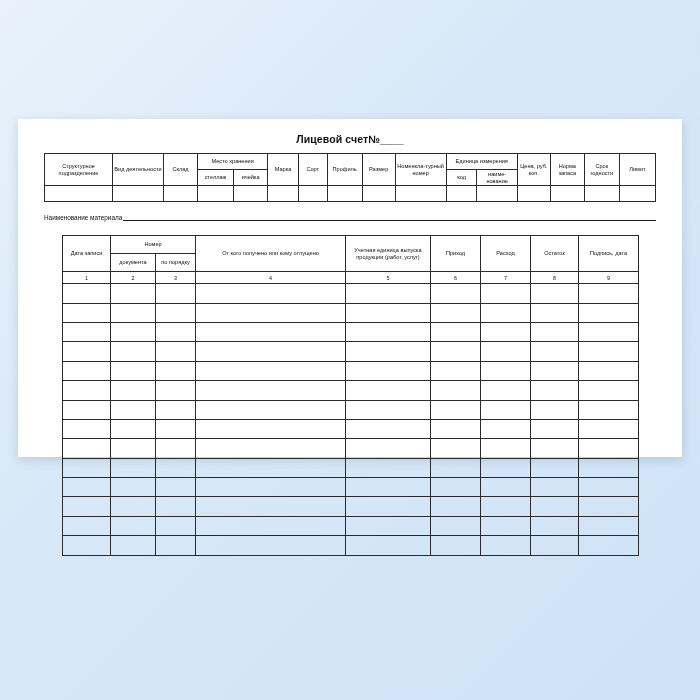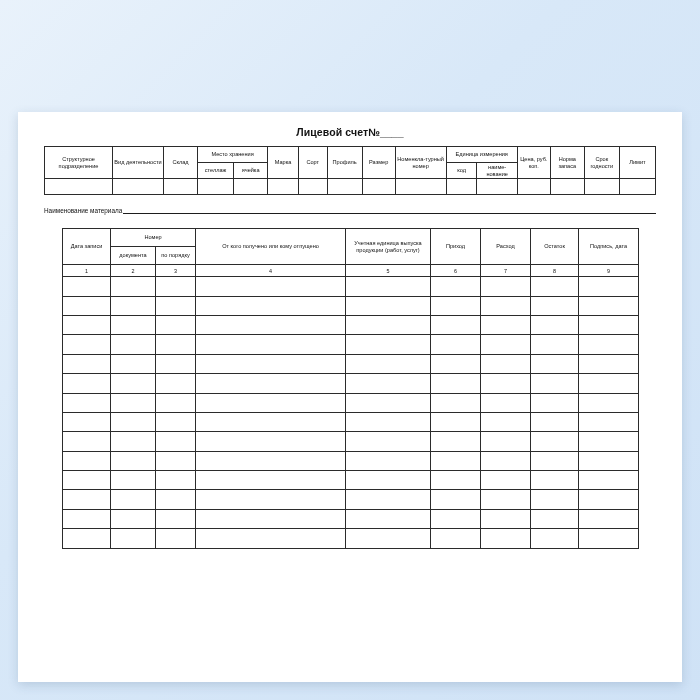--- a/index.html
+++ b/index.html
@@ -21,23 +21,23 @@
   
   #backdrop {
     position: absolute;
     inset: 0;
     background: linear-gradient(135deg, #e9f2fb 0%, #d8e8f8 40%, #cfe2f6 100%);
   }
   
   #sheet {
     position: absolute;
     left: 18px;
-    top: 112px;
+    top: 119px;
     width: 664px;
-    height: 570px;
+    height: 338px;
     background: #ffffff;
     box-shadow: 0 3px 10px rgba(40, 70, 110, 0.18);
   }
   .sheet-inner {
     position: absolute;
     left: 26px;
     top: 14px;
     width: 612px;
   }
   .doc-title {

